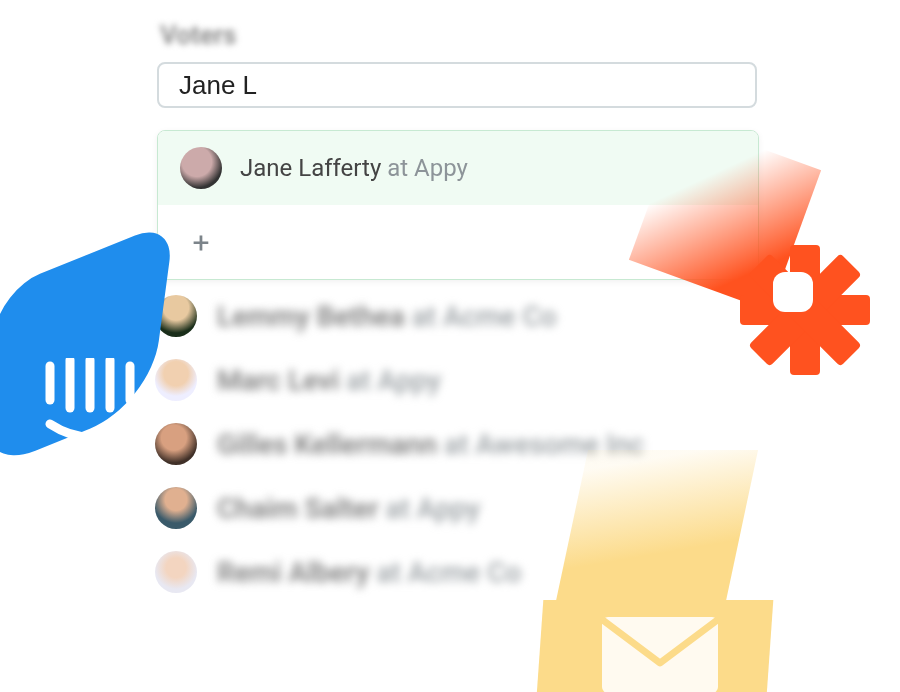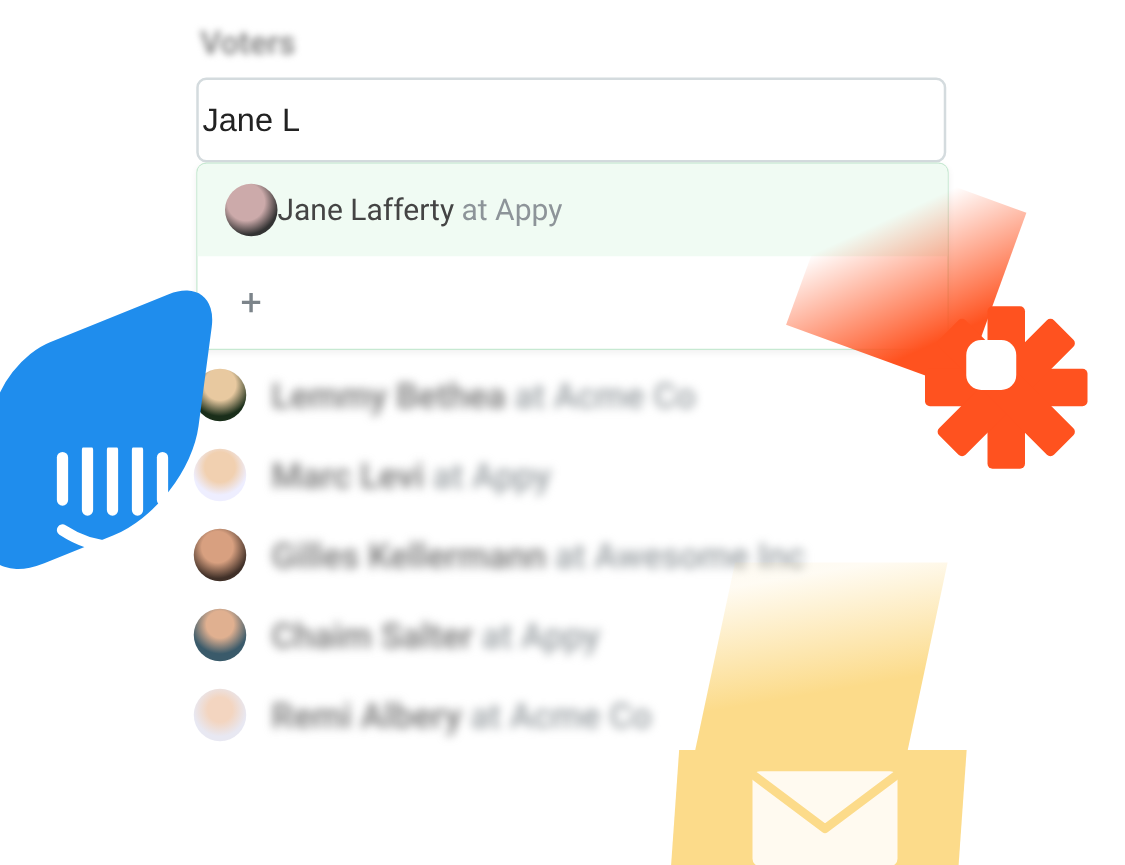--- a/index.html
+++ b/index.html
@@ -1,21 +1,21 @@
 <!DOCTYPE html>
 <html><head>
 <meta charset="utf-8">
 <style>
   html,body{margin:0;padding:0;width:900px;height:692px;font-family:-apple-system,BlinkMacSystemFont,"Segoe UI",Roboto,Helvetica,Arial,sans-serif;background:#fff;color:#222;overflow:hidden}
   .stage{position:relative;width:900px;height:692px}
   .field-label{position:absolute;left:160px;top:20px;font-size:26px;font-weight:600;color:#878787;filter:blur(3px)}
-  .search-box{position:absolute;left:157px;top:62px;width:600px;height:68px;border:2px solid #d4dbde;border-radius:8px;background:#fff;display:flex;padding:0 1px;box-sizing:border-box}
+  .search-box{position:absolute;left:157px;top:62px;width:600px;height:46px;border:2px solid #d4dbde;border-radius:8px;background:#fff;display:flex;padding:0 18px;box-sizing:border-box}
   .search-box input{border:none;outline:none;font-size:26px;width:100%;color:#222;background:transparent}
   .dropdown{position:absolute;left:157px;top:130px;width:600px;border:1px solid #c7e9d2;border-radius:8px;background:#fff;box-shadow:0 2px 6px rgba(0,0,0,.06);overflow:hidden}
-  .dd-row{display:flex;align-items:center;padding:16px 22px;font-size:24px;color:#444}
+  .dd-row{display:flex;align-items:center;gap:18px;padding:16px 22px;font-size:24px;color:#444}
   .dd-row.sel{background:#f0fbf3}
   .dd-row .light{color:#8d9499}
   .avatar{width:42px;height:42px;border-radius:50%;flex:0 0 42px;display:block}
   .plus-ico{width:42px;height:42px;flex:0 0 42px;display:flex;align-items:center;justify-content:center;font-size:30px;color:#7c848a}
   .user-list{position:absolute;left:155px;top:295px;display:flex;flex-direction:column;gap:22px}
   .user-row{display:flex;align-items:center;gap:20px;font-size:28px;font-weight:600;color:#808080}
   .user-row .co{font-weight:500;color:#9aa0a4}
   .user-row .txt{filter:blur(4px);white-space:nowrap}
   .av-sm{width:42px;height:42px;border-radius:50%;flex:0 0 42px}
   

